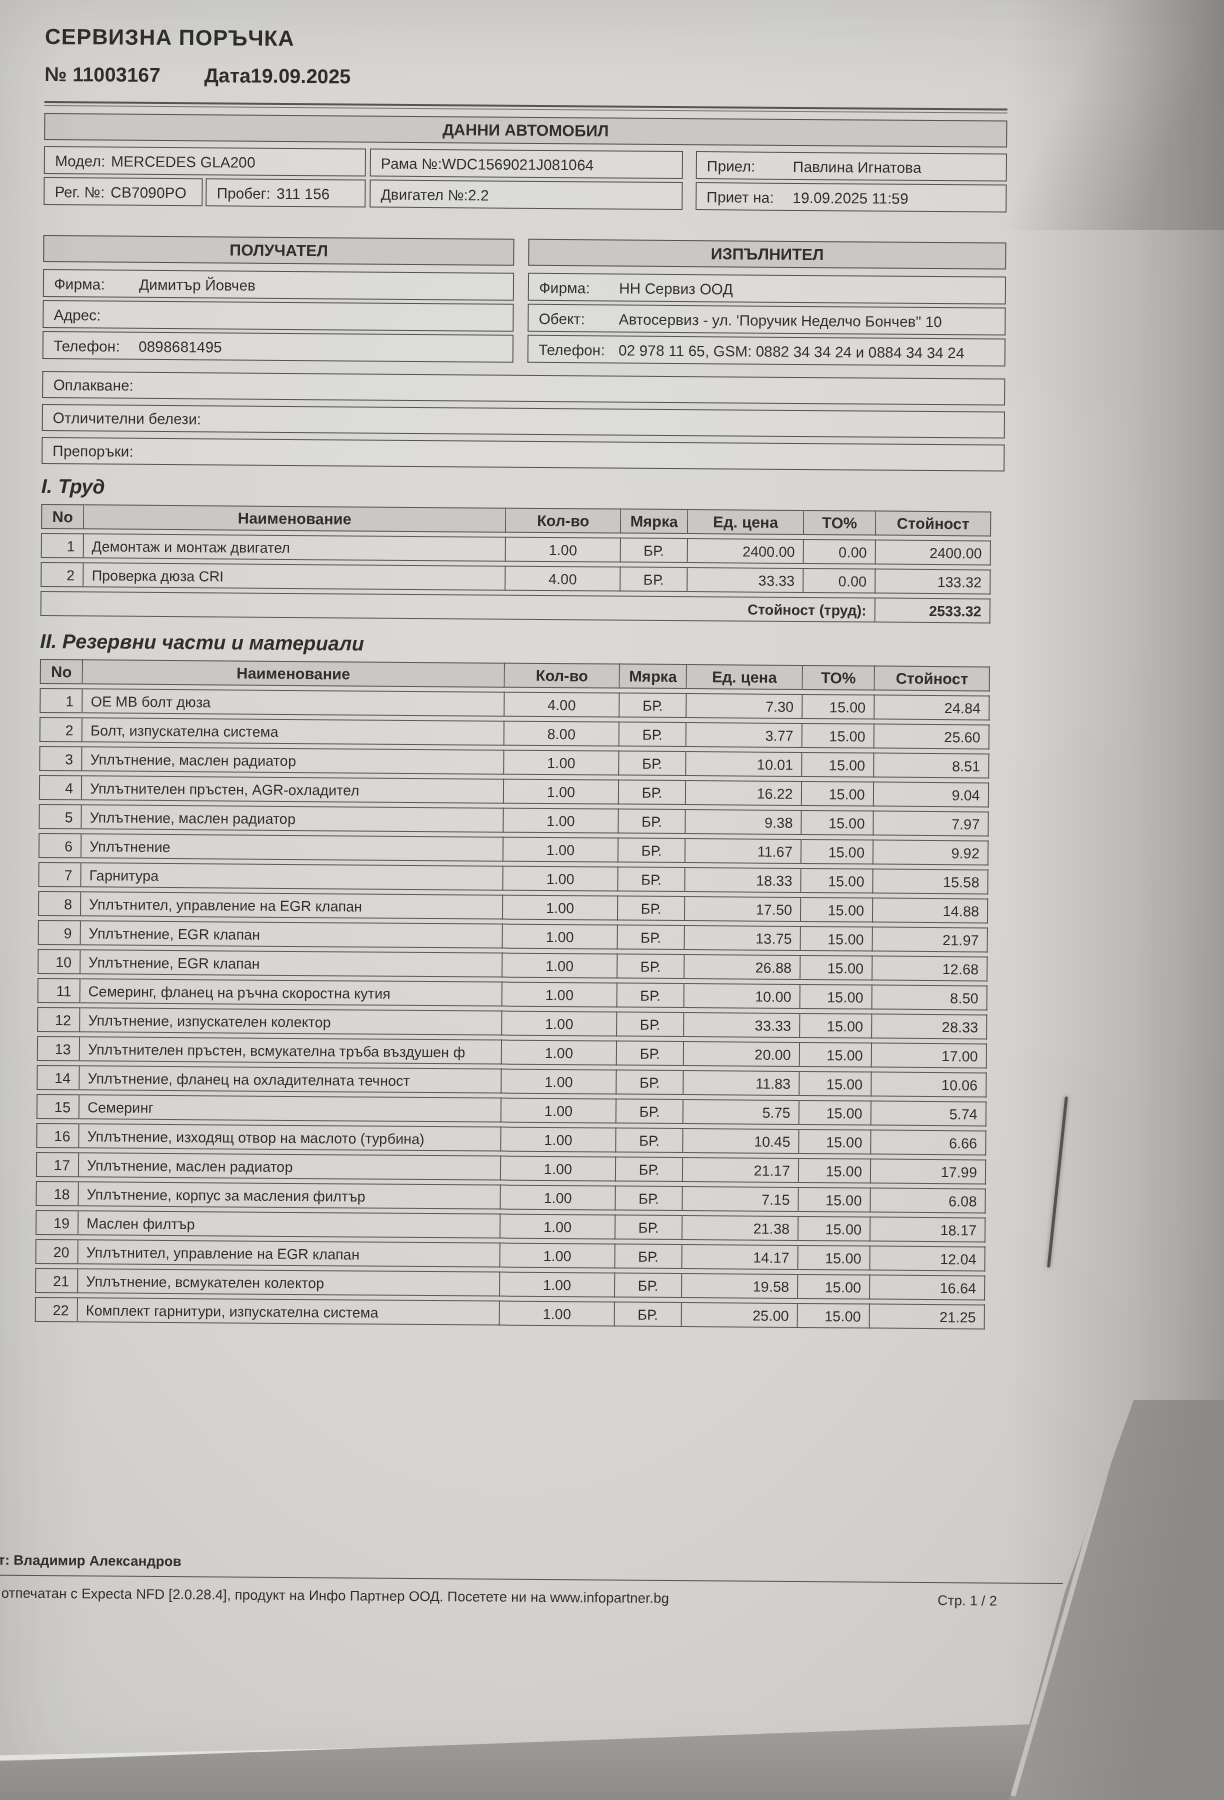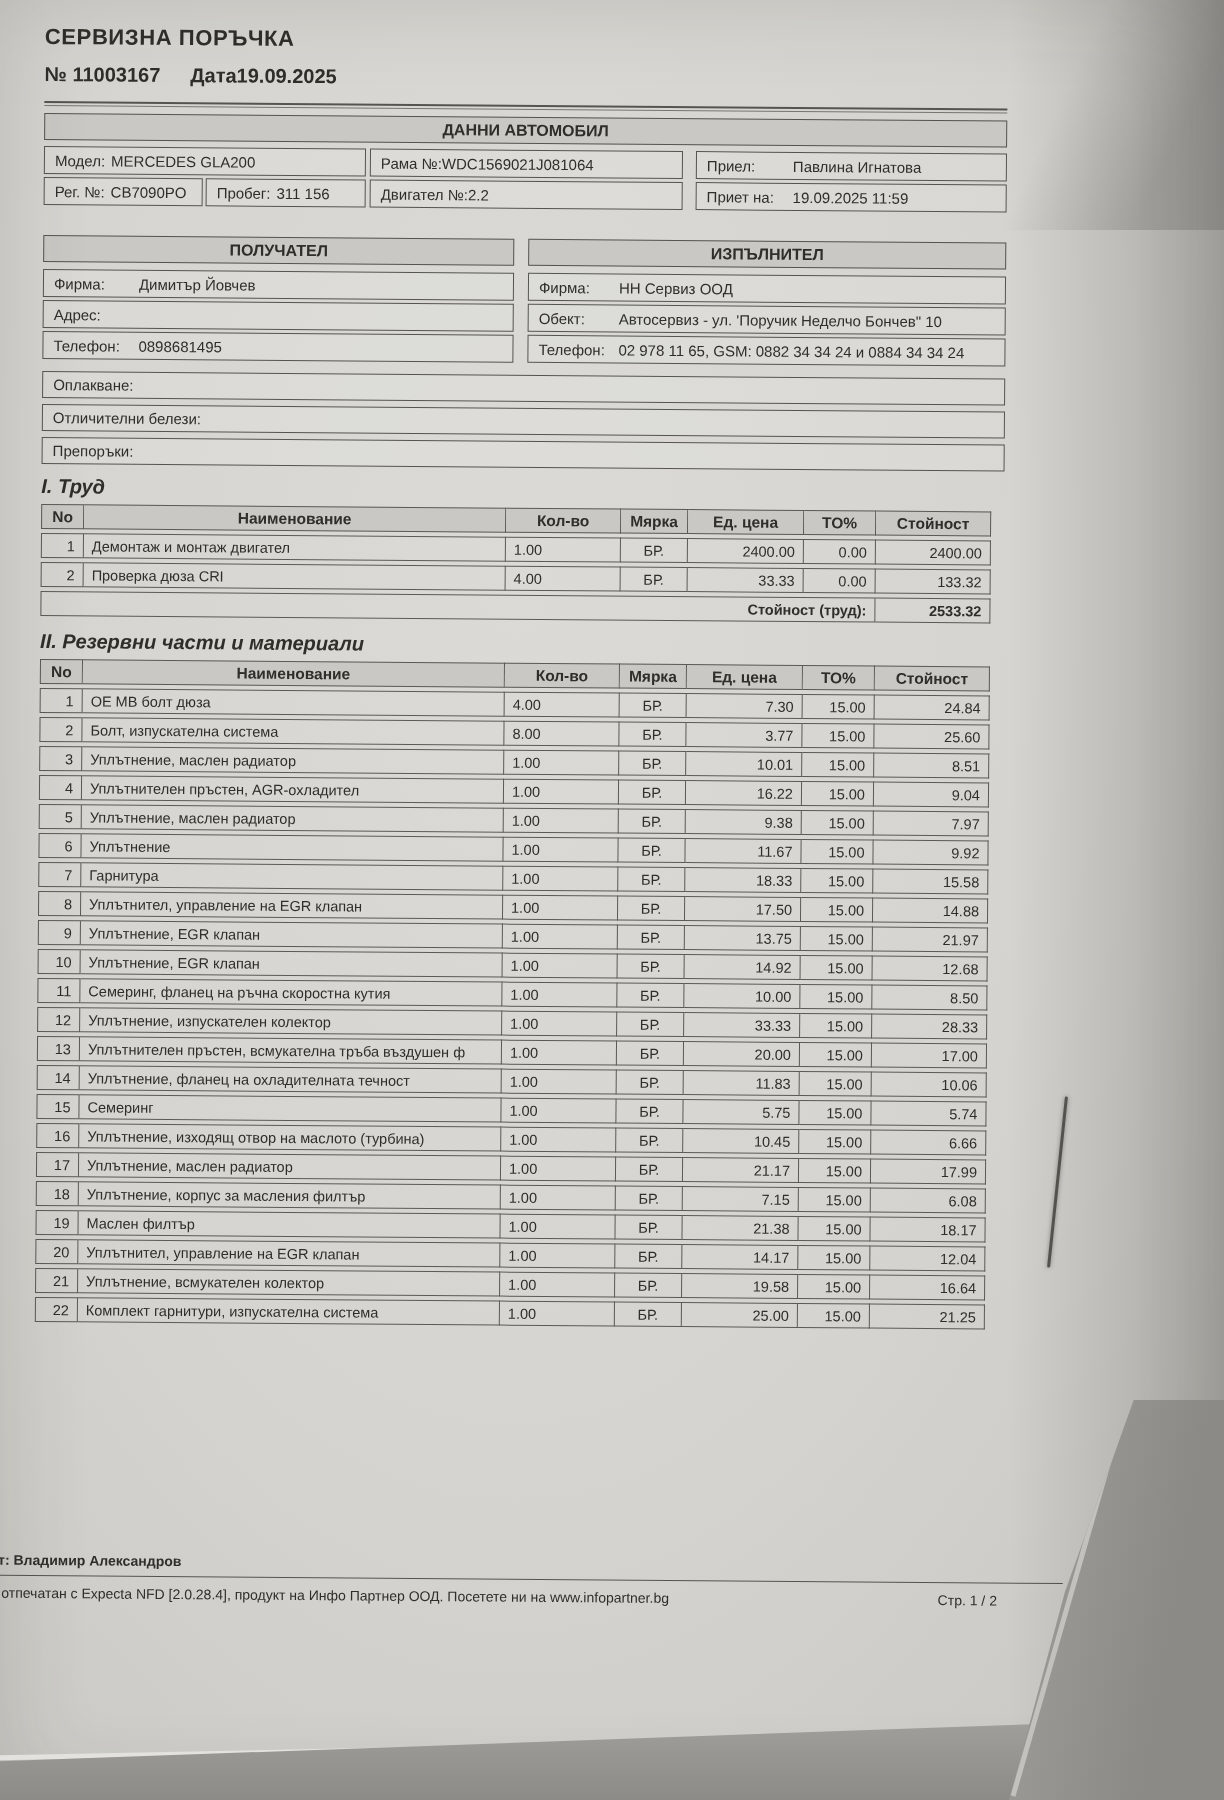--- a/index.html
+++ b/index.html
@@ -46,21 +46,21 @@
   }
   .bg-br .edge1 { position: absolute; left: 38px; top: -6px; width: 6px; height: 410px; background: #d9d8d4; transform: rotate(16deg); }
   .bg-br .edge2 { position: absolute; left: 58px; top: -6px; width: 5px; height: 410px; background: #c2c1bd; transform: rotate(16deg); }
 
   .content {
     position: absolute; left: 45px; top: 24px; width: 963px; z-index: 1;
     transform: rotate(0.45deg); transform-origin: 0 0;
   }
   .title { font-size: 22px; font-weight: bold; letter-spacing: 0.6px; margin-bottom: 13px; }
   .docline { font-size: 20px; font-weight: bold; margin-bottom: 15px; }
-  .docline .date-label { margin-left: 30px; }
+  .docline .date-label { margin-left: 44px; }
   .docline .date-value { }
   .double-rule { border-top: 2px solid #55544f; border-bottom: 1px solid #77766f; height: 5px; margin-bottom: 7px; }
 
   .bar {
     border: 1.5px solid #55544f; background: #c9c8c4;
     display: flex; align-items: center; justify-content: center;
     font-weight: bold; font-size: 16px; height: 27px;
   }
   .box {
     border: 1.5px solid #55544f; background: rgba(255,255,255,0.10);
@@ -102,21 +102,21 @@
 
   table.items { width: 950px; table-layout: fixed; border-collapse: separate; border-spacing: 0 4px; font-size: 14.5px; margin-bottom: 8px; }
   table.items th, table.items td {
     border: 1.5px solid #5b5a55; border-left: none;
     height: 25px; padding: 1px 8px; overflow: hidden; white-space: nowrap;
   }
   table.items th:first-child, table.items td:first-child { border-left: 1.5px solid #5b5a55; }
   table.items th { background: #c9c8c4; font-weight: bold; font-size: 15.5px; text-align: center; }
   td.c0 { text-align: right; }
   td.c1 { text-align: left; }
-  td.c2 { text-align: left; }
+  td.c2 { text-align: center; }
   td.c3 { text-align: center; }
   td.c4 { text-align: right; }
   td.c5 { text-align: right; }
   td.c6 { text-align: right; }
   tr.total-row td { font-weight: bold; }
   td.total-label { text-align: right; padding-right: 14px; }
 
   .page-footer { position: absolute; left: -45px; top: 1528px; width: 1075px; font-size: 14px; }
   .footer-author { font-weight: bold; margin-left: 2px; }
   .footer-rule { border-top: 1.5px solid #54534f; margin-top: 7px; }
@@ -370,21 +370,21 @@
           <td class="c3">БР.</td>
           <td class="c4">13.75</td>
           <td class="c5">15.00</td>
           <td class="c6">21.97</td>
         </tr>
         <tr>
           <td class="c0">10</td>
           <td class="c1">Уплътнение, EGR клапан</td>
           <td class="c2">1.00</td>
           <td class="c3">БР.</td>
-          <td class="c4">14.92</td>
+          <td class="c4">26.88</td>
           <td class="c5">15.00</td>
           <td class="c6">12.68</td>
         </tr>
         <tr>
           <td class="c0">11</td>
           <td class="c1">Семеринг, фланец на ръчна скоростна кутия</td>
           <td class="c2">1.00</td>
           <td class="c3">БР.</td>
           <td class="c4">10.00</td>
           <td class="c5">15.00</td>

